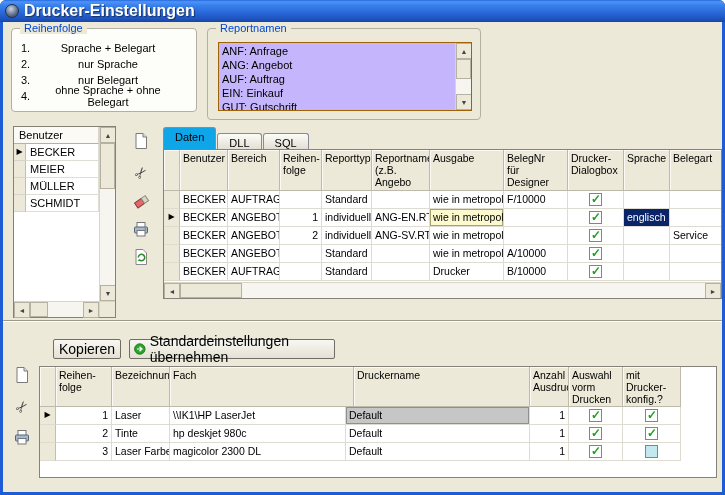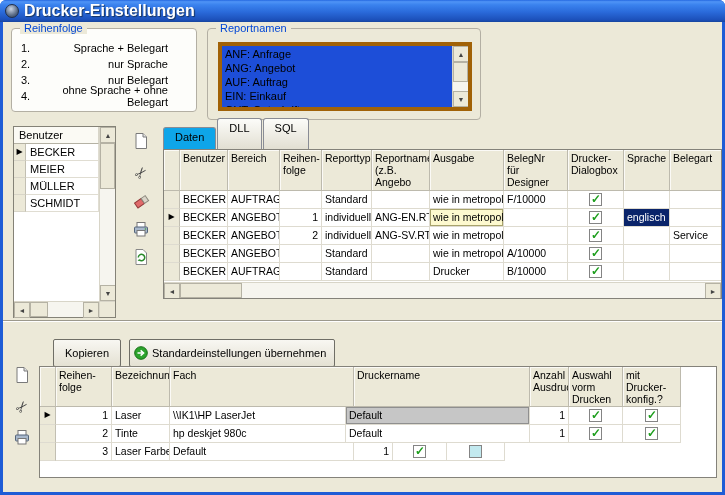--- a/index.html
+++ b/index.html
@@ -13,23 +13,23 @@
   .bodyarea{position:absolute;left:3px;top:22px;right:3px;bottom:3px;background:#ece9d8;overflow:hidden}
 
   
   .gb{position:absolute;border:1px solid #b3afa3;border-radius:4px}
   .gb-label{position:absolute;top:-7px;left:8px;background:#ece9d8;padding:0 4px;color:#0046d5}
   #gb-reihenfolge{left:8px;top:6px;width:186px;height:84px;background:#fdfdfa}
   #gb-reportnamen{left:204px;top:6px;width:274px;height:92px;background:#ece9d8}
   .rf-row{display:flex;height:16px;align-items:center}
   .rf-rows{padding-top:11px}
   .rf-num{width:24px;padding-left:9px;flex:0 0 auto}
-  .rf-txt{flex:1;text-align:right;padding-right:28px}
-
-  .listbox{position:absolute;left:10px;top:13px;right:8px;bottom:8px;background:#1d4ed8;border:4px solid #a16207;display:flex;overflow:hidden}
+  .rf-txt{flex:1;text-align:center;padding-right:16px}
+
+  .listbox{position:absolute;left:10px;top:13px;right:8px;bottom:8px;background:#c4b5fd;border:1px solid #a16207;display:flex;overflow:hidden}
   .lb-items{flex:1;overflow:hidden;padding:1px 0 0 3px}
   .lb-item{height:14px;line-height:14px;white-space:nowrap}
 
   
   .sb-v{width:16px;flex:0 0 auto;display:flex;flex-direction:column;background:#f4f3ec;border-left:1px solid #d8d5c8}
   .sb-h{height:16px;display:flex;background:#f4f3ec;border-top:1px solid #d8d5c8}
   .sbb{width:16px;height:16px;flex:0 0 auto;background:#ece9d8;border:1px solid #b5b2a4;display:flex;align-items:center;justify-content:center;font-size:7px;color:#444}
   .sb-thumb-v{width:100%;background:#ece9d8;border:1px solid #b5b2a4;flex:0 0 auto}
   .sb-thumb-h{height:100%;background:#ece9d8;border:1px solid #b5b2a4;flex:0 0 auto}
   .sb-track{flex:1;background:#f6f5ef}
@@ -44,21 +44,21 @@
   .ben-row{display:flex;height:17px}
   .ben-ind{width:12px;flex:0 0 auto;background:#ece9d8;border-right:1px solid #c2bfb2;border-bottom:1px solid #d8d5c8;font-size:8px;text-align:center;line-height:16px}
   .ben-name{flex:1;border-right:1px solid #e0ddd2;border-bottom:1px solid #e0ddd2;padding:2px 0 0 4px;white-space:nowrap;overflow:hidden}
 
   
   .toolbtn{position:absolute;width:22px;height:22px;display:flex;align-items:center;justify-content:center}
   .scissors{font-size:15px;color:#4a4a4a;display:inline-block;transform:rotate(-50deg)}
 
   
   .tabs{position:absolute;left:160px;top:106px;height:21px;display:flex;align-items:flex-end}
-  .tab{height:31px;padding:3px 11px 0 11px;border:1px solid #898c95;border-bottom:none;border-radius:3px 3px 0 0;background:linear-gradient(#fcfcf9,#e2dfd2);margin-right:1px}
+  .tab{height:16px;padding:3px 11px 0 11px;border:1px solid #898c95;border-bottom:none;border-radius:3px 3px 0 0;background:linear-gradient(#fcfcf9,#e2dfd2);margin-right:1px}
   .tab.active{height:22px;background:#0ea5e9;position:relative;z-index:3;font-weight:normal}
 
   
   .grid{position:absolute;background:#fff;border:1px solid #84827a;display:flex;flex-direction:column;overflow:hidden}
   #main-grid{left:160px;top:127px;width:559px;height:150px}
   #printer-grid{left:36px;top:344px;width:678px;height:112px}
   .ghead{display:flex;flex:0 0 auto}
   .gh{background:#ece9d8;border-right:1px solid #bdbaad;border-bottom:1px solid #bdbaad;box-shadow:inset 1px 1px 0 #fbfaf6;padding:2px 3px;white-space:pre-line;overflow:hidden;line-height:12px;font-size:10.5px;flex:0 0 auto}
   .grow{display:flex;height:18px;flex:0 0 auto}
   .gc{border-right:1px solid #dedbd0;border-bottom:1px solid #dedbd0;padding:2px 3px;white-space:nowrap;overflow:hidden;font-size:10.5px;flex:0 0 auto}
@@ -74,21 +74,21 @@
   .m0{width:48px}.m1{width:52px}.m2{width:42px}.m3{width:50px}.m4{width:58px}.m5{width:74px}.m6{width:64px}.m7{width:56px}.m8{width:46px}.m9{width:90px}
   
   .p0{width:56px}.p1{width:58px}.p2{width:176px}.p3{width:184px}.p4{width:39px}.p5{width:54px}.p6{width:58px}
 
   .chk{display:inline-block;width:13px;height:13px;border:1px solid #848484;background:#fff;position:relative;vertical-align:middle}
   .chk.on::after{content:"✓";position:absolute;left:1px;top:-2px;font-size:12px;font-weight:bold;color:#1d9e1d}
   .chk.off{background:#c2e9ef}
 
   .divider{position:absolute;left:0;top:298px;width:719px;height:2px;border-top:1px solid #9c998c;border-bottom:1px solid #fff}
 
-  .btn{position:absolute;height:28px;border:1px solid #6f6e66;border-radius:2px;background:linear-gradient(180deg,#f8f7f2,#e4e1d3);display:flex;align-items:center;justify-content:center;gap:4px;font-size:11px;cursor:default}
+  .btn{position:absolute;height:20px;border:1px solid #6f6e66;border-radius:2px;background:linear-gradient(180deg,#f8f7f2,#e4e1d3);display:flex;align-items:center;justify-content:center;gap:4px;font-size:14px;cursor:default}
   #btn-kopieren{left:50px;top:317px;width:68px}
   #btn-standard{left:126px;top:317px;width:206px;justify-content:flex-start;padding-left:4px}
 
   svg{display:block}
 </style>
 </head>
 <body>
 
 <div class="window">
   <div class="titlebar">
@@ -381,20 +381,21 @@
         <div class="gc p3">Default</div>
         <div class="gc p4 tr">1</div>
         <div class="gc p5 cc"><span class="chk on"></span></div>
         <div class="gc p6 cc"><span class="chk on"></span></div>
       </div>
 
       <div class="grow">
         <div class="gc ind"></div>
         <div class="gc p0 tr">3</div>
         <div class="gc p1">Laser Farbe</div>
+        <div class="gc p2">magicolor 2300 DL</div>
         <div class="gc p3">Default</div>
         <div class="gc p4 tr">1</div>
         <div class="gc p5 cc"><span class="chk on"></span></div>
         <div class="gc p6 cc"><span class="chk off"></span></div>
       </div>
 
       <div class="spacer"></div>
     </div>
 
   </div>

